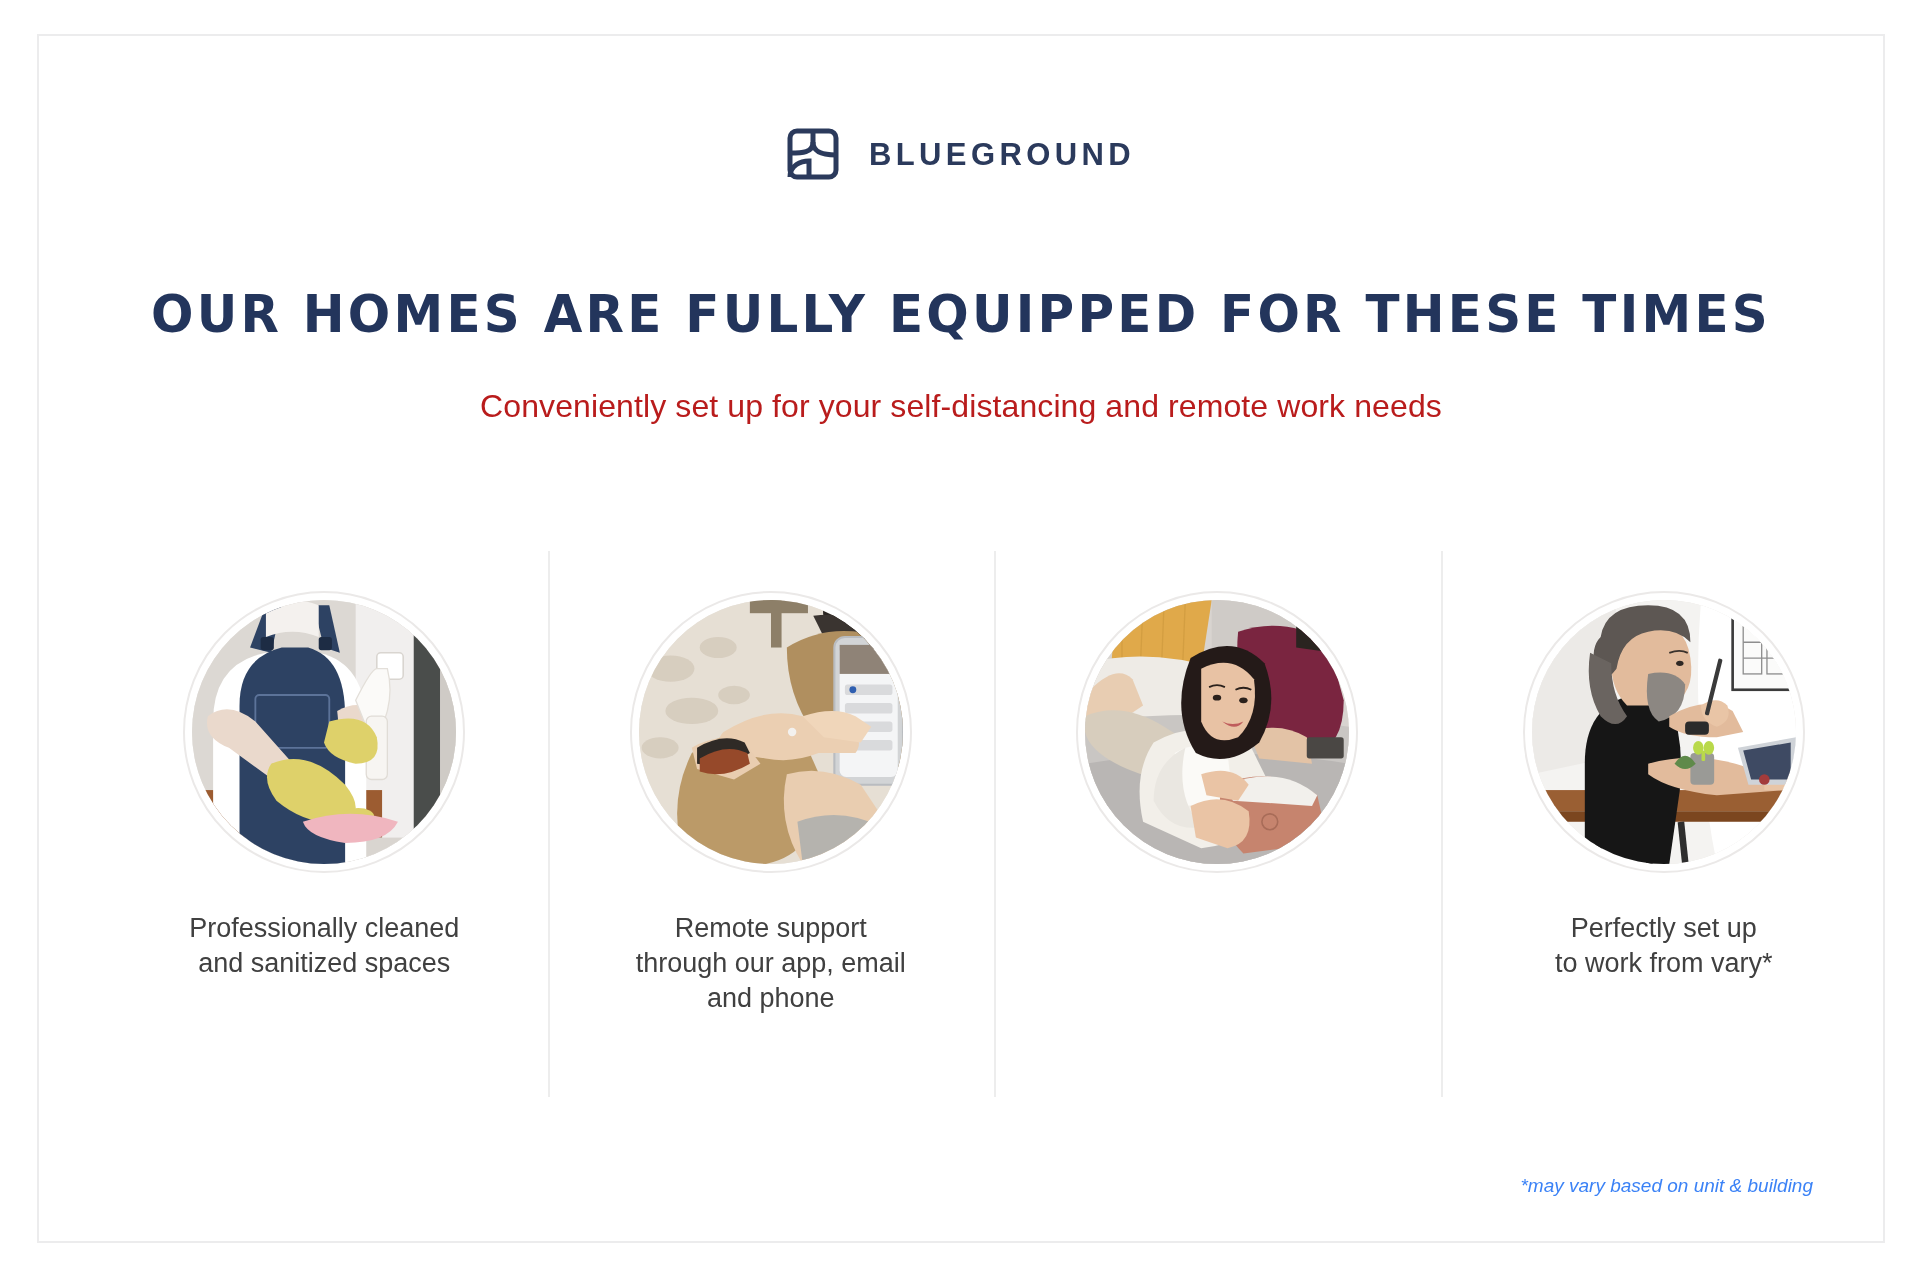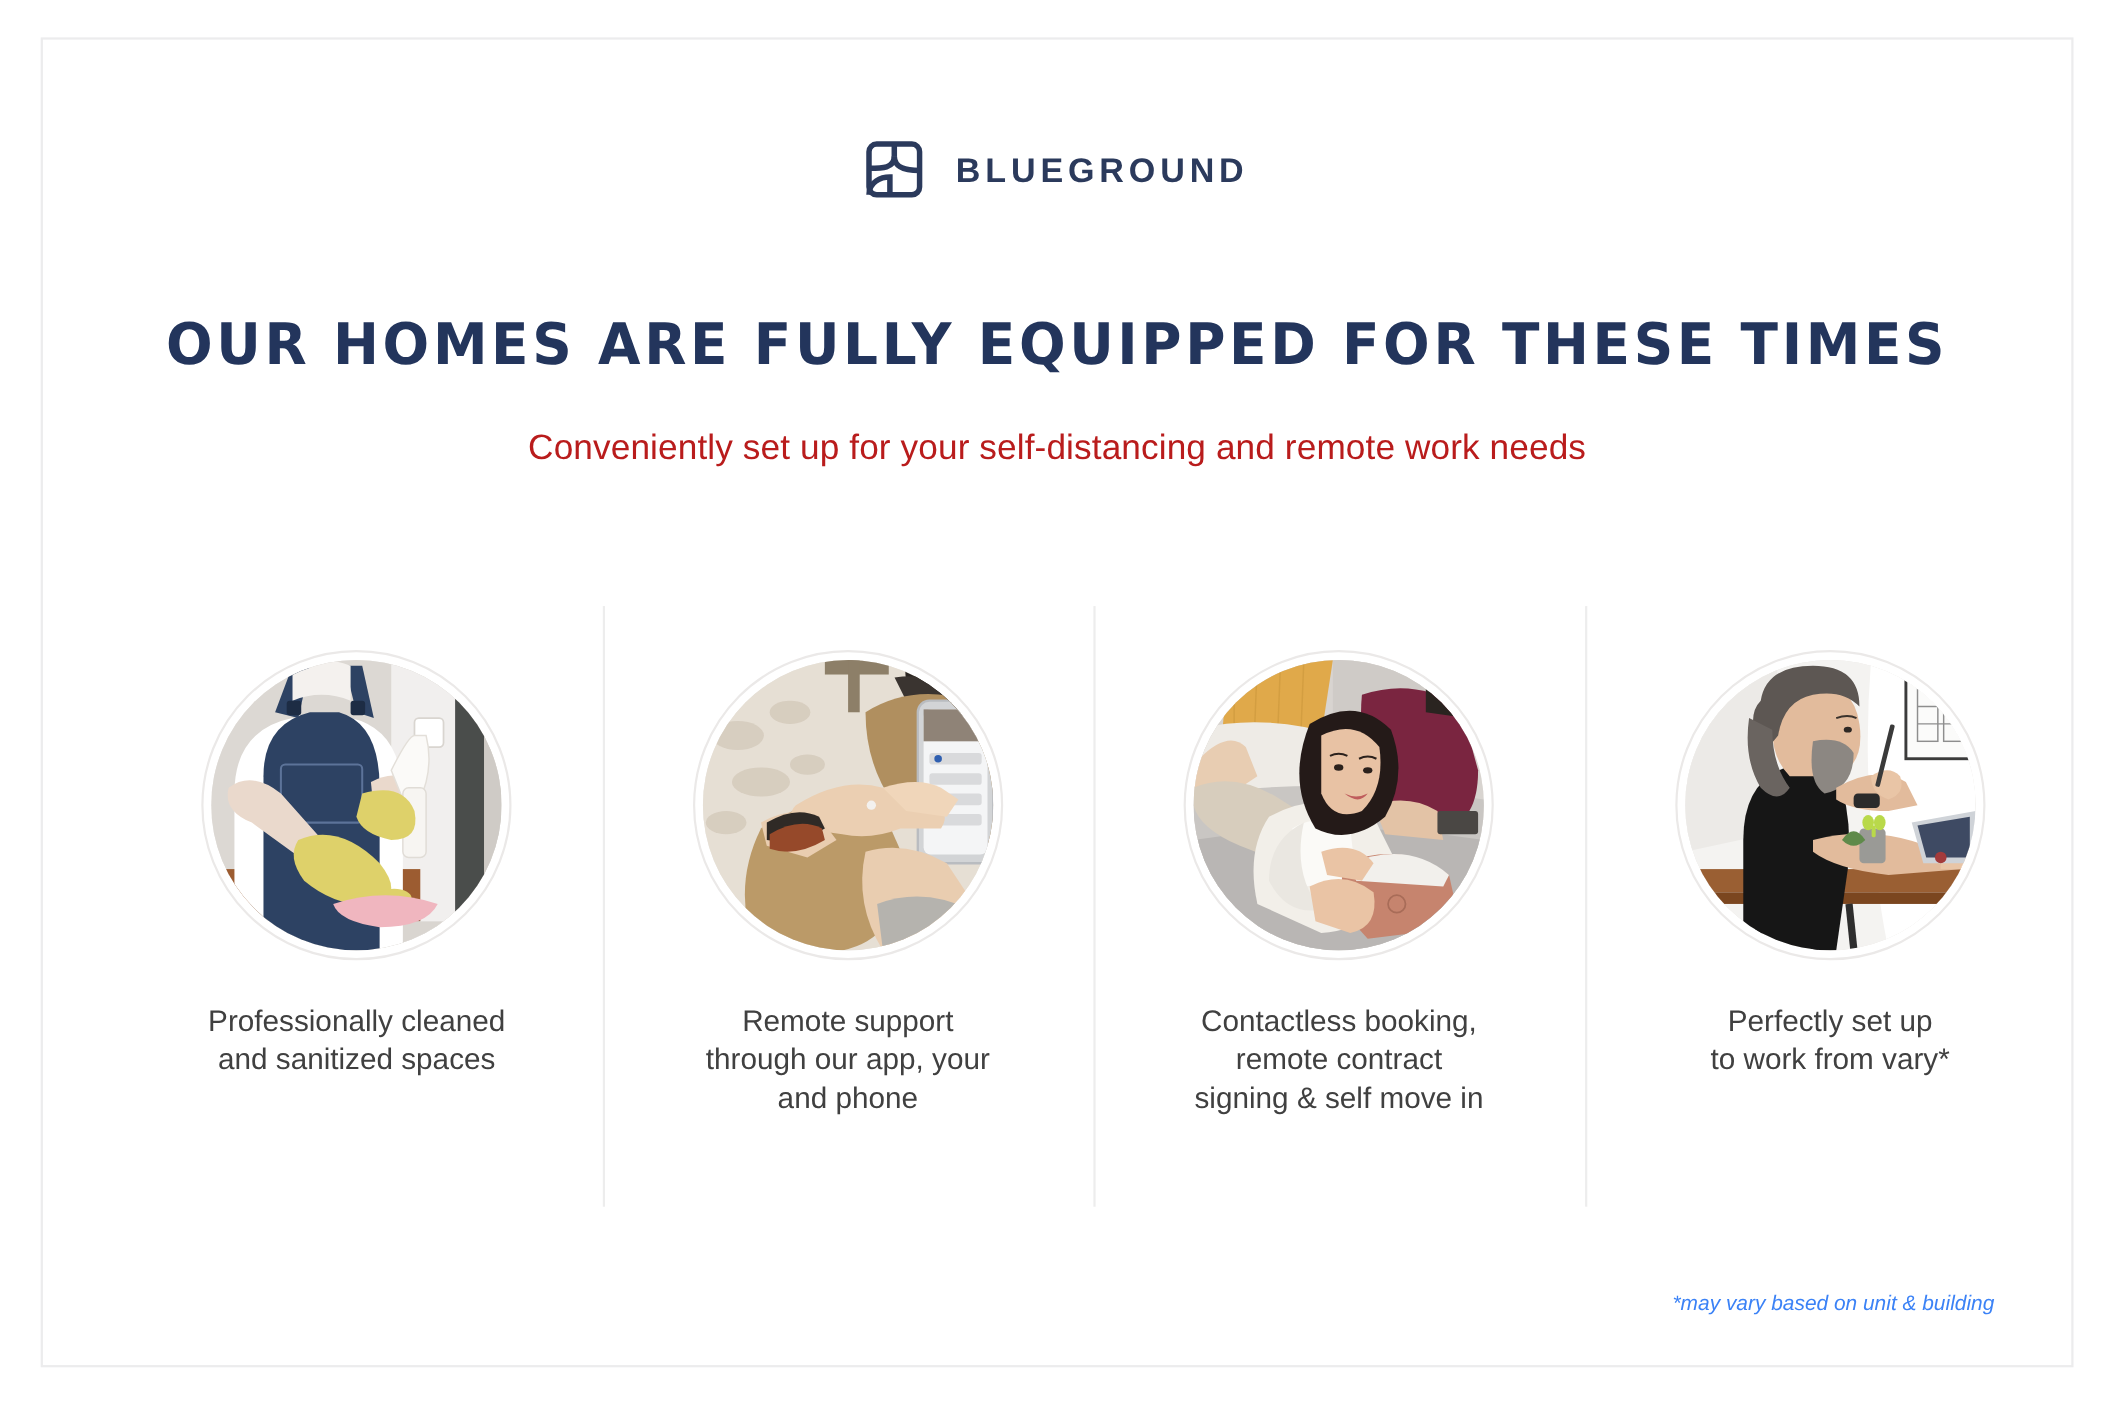--- a/index.html
+++ b/index.html
@@ -245,21 +245,21 @@
               <path d="M56 66 Q70 62 84 70 L92 82 Q92 96 80 100 L62 100 Q52 84 56 66 Z" fill="#e9cdb0"></path>
               <path d="M20 56 Q30 50 40 54 L46 62 L36 68 L22 64 Z" fill="#e9cdb0"></path>
               <path d="M22 56 Q32 50 40 54 L42 58 Q32 64 22 62 Z" fill="#2f2a26"></path>
               <path d="M23 60 Q33 54 41 58 L42 62 Q32 68 23 65 Z" fill="#96492a"></path>
               <circle cx="58" cy="50" r="1.6" fill="#f3f1ee"></circle>
               <path d="M60 84 Q76 78 92 86 L96 100 L62 100 Z" fill="#b5b3ae"></path>
             </svg>
           </div>
         </div>
         <div class="caption">Remote support
-through our app, your
+through our app, email
 and phone</div>
       </div>
 
       <div class="feature">
         <div class="photo-ring">
           <div class="photo">
             <svg viewBox="0 0 100 100" preserveAspectRatio="xMidYMid slice" xmlns="http://www.w3.org/2000/svg">
               <rect width="100" height="100" fill="#d8d4d0"></rect>
               <path d="M12 0 L48 0 L44 26 L10 24 Z" fill="#e0a94a"></path>
               <g opacity="0.3" stroke="#b7862f" stroke-width="0.5">
@@ -289,23 +289,20 @@
               <path d="M52 46 Q56 48 60 46 Q57 50 52 46 Z" fill="#bf5c5c"></path>
               <path d="M38 56 Q34 74 44 86 Q32 88 26 76 Q26 62 38 56 Z" fill="#eae7e1"></path>
               <path d="M52 70 Q72 62 88 74 L92 92 L60 96 Q48 84 52 70 Z" fill="#c6846e"></path>
               <path d="M54 70 Q74 62 88 74 L86 78 L56 76 Z" fill="#f2f0ec"></path>
               <path d="M44 66 Q56 62 62 70 L58 76 L46 74 Z" fill="#eac4a5"></path>
               <path d="M40 78 Q52 72 62 80 Q64 92 54 94 L42 90 Z" fill="#eac4a5"></path>
               <circle cx="70" cy="84" r="3" fill="none" stroke="#a86c58" stroke-width="0.6"></circle>
             </svg>
           </div>
         </div>
-        <div class="caption">Contactless booking,
-remote contract
-signing &amp; self move in</div>
       </div>
 
       <div class="feature">
         <div class="photo-ring">
           <div class="photo">
             <svg viewBox="0 0 100 100" preserveAspectRatio="xMidYMid slice" xmlns="http://www.w3.org/2000/svg">
               <rect width="100" height="100" fill="#f4f3f1"></rect>
               <path d="M64 0 L100 0 L100 100 L70 100 Q60 50 64 0 Z" fill="#ffffff"></path>
               <path d="M0 0 L32 0 L28 60 L0 66 Z" fill="#eceae7"></path>
               <rect x="76" y="4" width="24" height="30" fill="#fbfbfa" stroke="#3b3b3b" stroke-width="1"></rect>

